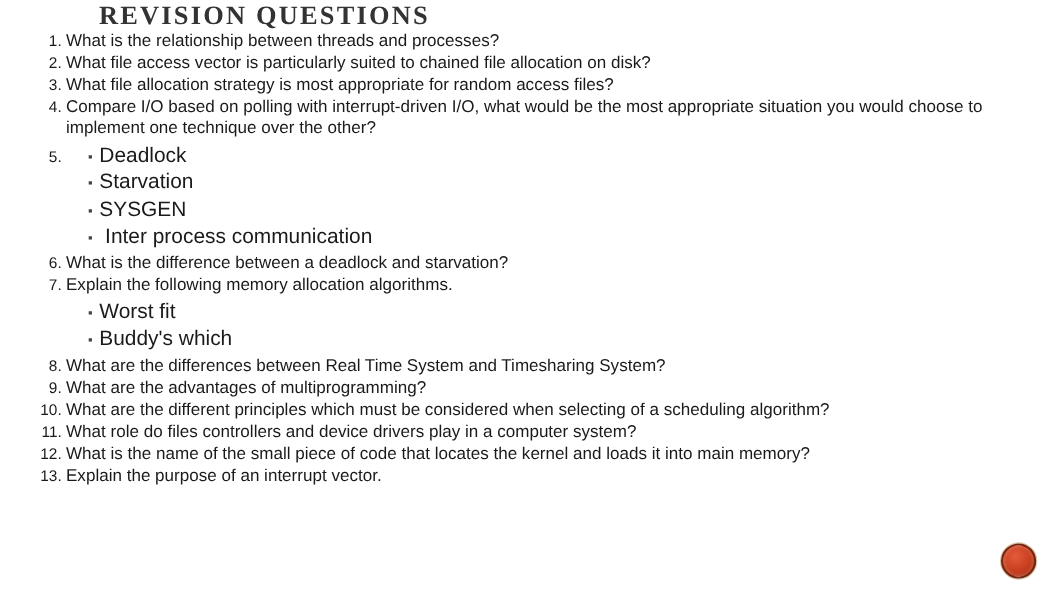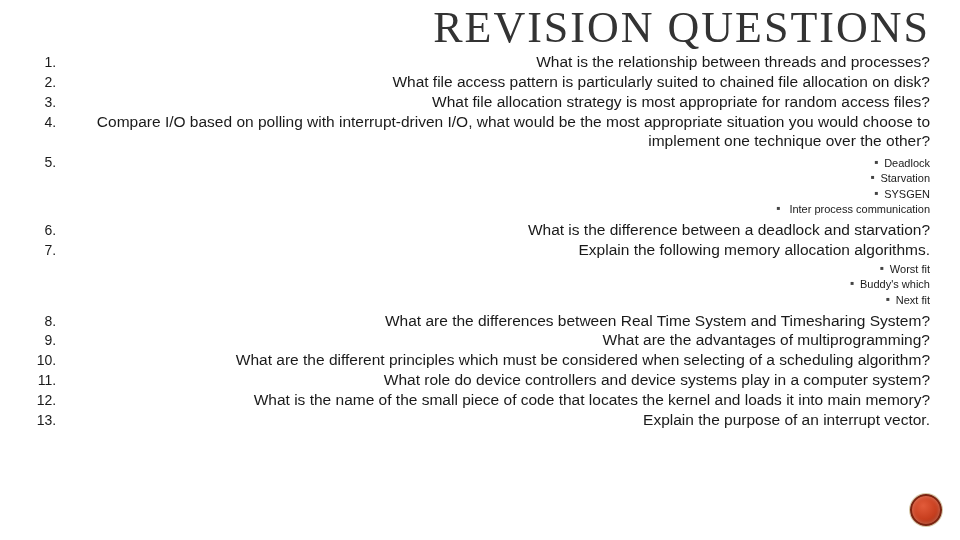--- a/index.html
+++ b/index.html
@@ -12,47 +12,46 @@
     color: #1a1a1a;
     overflow: hidden;
     position: relative;
   }
   .slide {
     padding: 0 30px 0 30px;
     box-sizing: border-box;
   }
   .title {
     font-family: Georgia, 'Times New Roman', serif;
-    font-size: 44px;
+    font-size: 24px;
     letter-spacing: 2px;
     color: #333;
-    text-align: right;
+    text-align: left;
     margin: 2px 0 0 60px;
     text-transform: uppercase;
-    font-weight: normal;
+    font-weight: bold;
   }
   ol.main-list {
     margin: 0 0 0 30px;
     padding: 0;
     font-size: 15.5px;
     line-height: 1.22;
   }
   ol.main-list > li {
     margin: 0;
     padding: 0 0 1px 0;
-    text-align: right;
   }
   ol.main-list > li::marker {
     font-size: 14px;
   }
   ul.sub-list {
     list-style: none;
     margin: 2px 0 2px 20px;
     padding: 0;
-    font-size: 11px;
+    font-size: 19px;
     line-height: 1.3;
   }
   ul.sub-list > li::before {
     content: "▪";
     color: #444;
     margin-right: 6px;
     font-size: 12px;
     position: relative;
     top: -1px;
   }
@@ -69,42 +68,41 @@
   }
 </style>
 </head>
 <body>
 
 <div class="slide">
   <div class="title">REVISION QUESTIONS</div>
 
   <ol class="main-list">
     <li>What is the relationship between threads and processes?</li>
-    <li>What file access pattern is particularly suited to chained file allocation on disk?</li>
+    <li>What file access vector is particularly suited to chained file allocation on disk?</li>
     <li>What file allocation strategy is most appropriate for random access files?</li>
     <li>Compare I/O based on polling with interrupt-driven I/O, what would be the most appropriate situation you would choose to implement one technique over the other?</li>
     <li>
       <ul class="sub-list">
         <li>Deadlock</li>
         <li>Starvation</li>
         <li>SYSGEN</li>
         <li> Inter process communication</li>
       </ul>
     </li>
     <li>What is the difference between a deadlock and starvation?</li>
     <li>
       <span>Explain the following memory allocation algorithms.</span>
       <ul class="sub-list">
         <li>Worst fit</li>
         <li>Buddy's which</li>
-        <li>Next fit</li>
       </ul>
     </li>
     <li>What are the differences between Real Time System and Timesharing System?</li>
     <li>What are the advantages of multiprogramming?</li>
     <li>What are the different principles which must be considered when selecting of a scheduling algorithm?</li>
-    <li>What role do device controllers and device systems play in a computer system?</li>
+    <li>What role do files controllers and device drivers play in a computer system?</li>
     <li>What is the name of the small piece of code that locates the kernel and loads it into main memory?</li>
     <li>Explain the purpose of an interrupt vector.</li>
   </ol>
 </div>
 
 <div class="badge"></div>
 
 </body></html>

